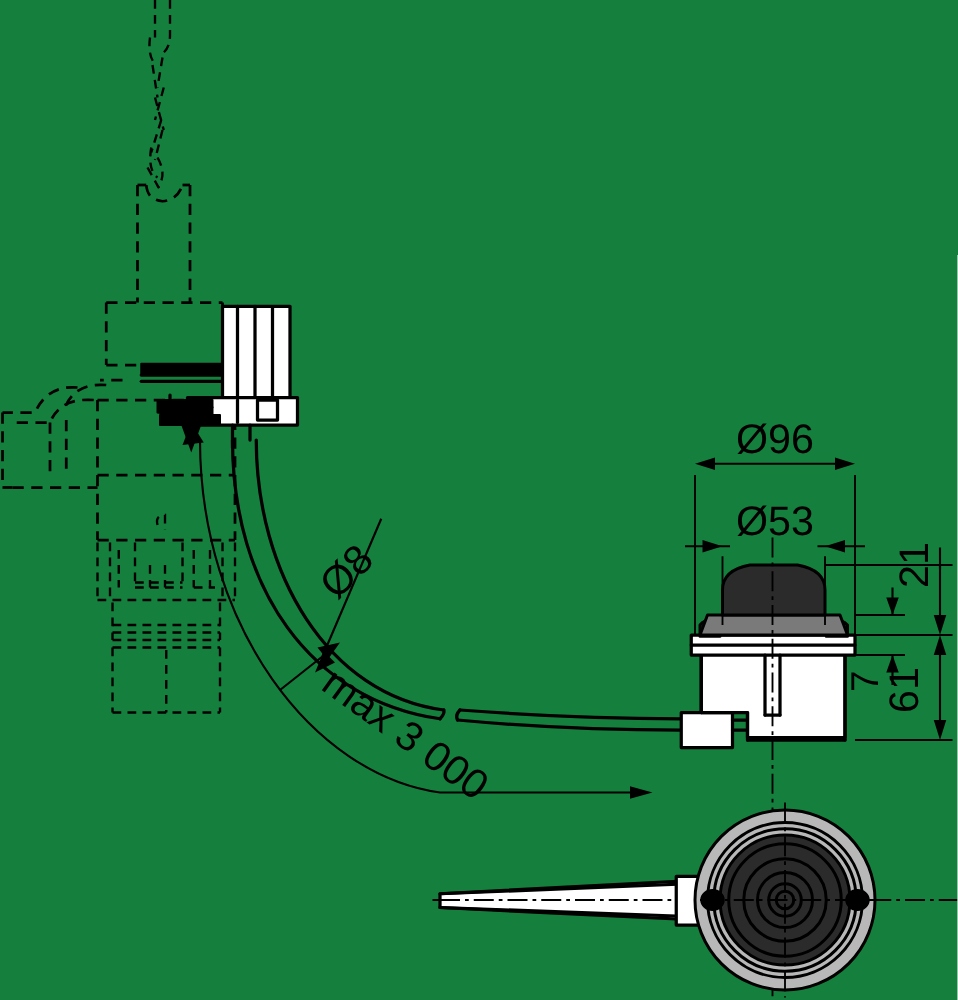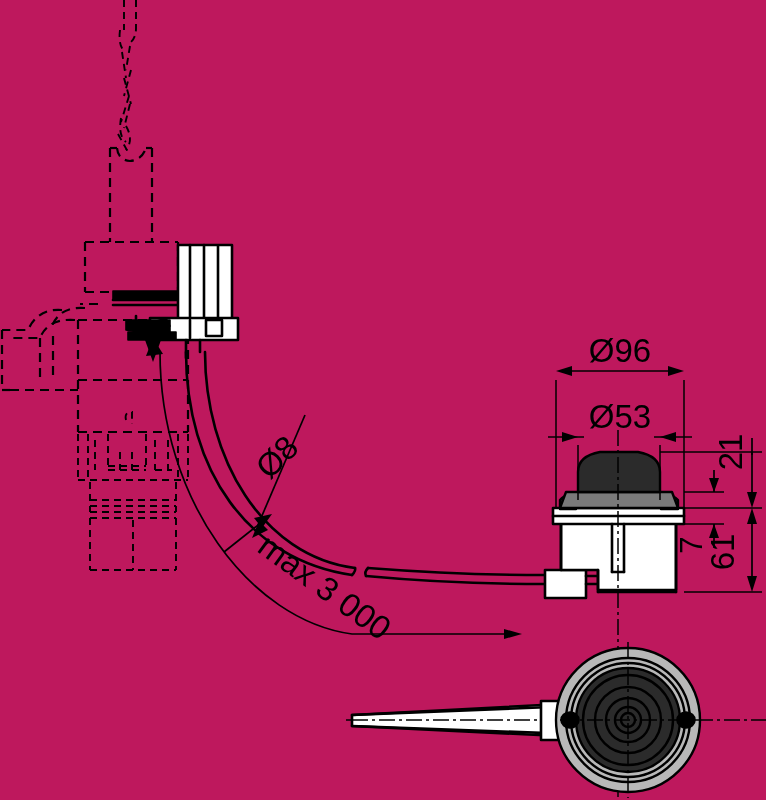--- a/index.html
+++ b/index.html
@@ -10,21 +10,21 @@
   body {
     width: 766px;
     height: 800px;
     font-family: "Liberation Sans", sans-serif;
     overflow: hidden;
   }
   #drawing-root {
     position: relative;
     width: 766px;
     height: 800px;
-    background: #be185d;
+    background: #15803d;
   }
   svg#tech-drawing {
     display: block;
     width: 766px;
     height: 800px;
   }
   .solid-line {
     fill: none;
     stroke: #000000;
     stroke-width: 2.6;

